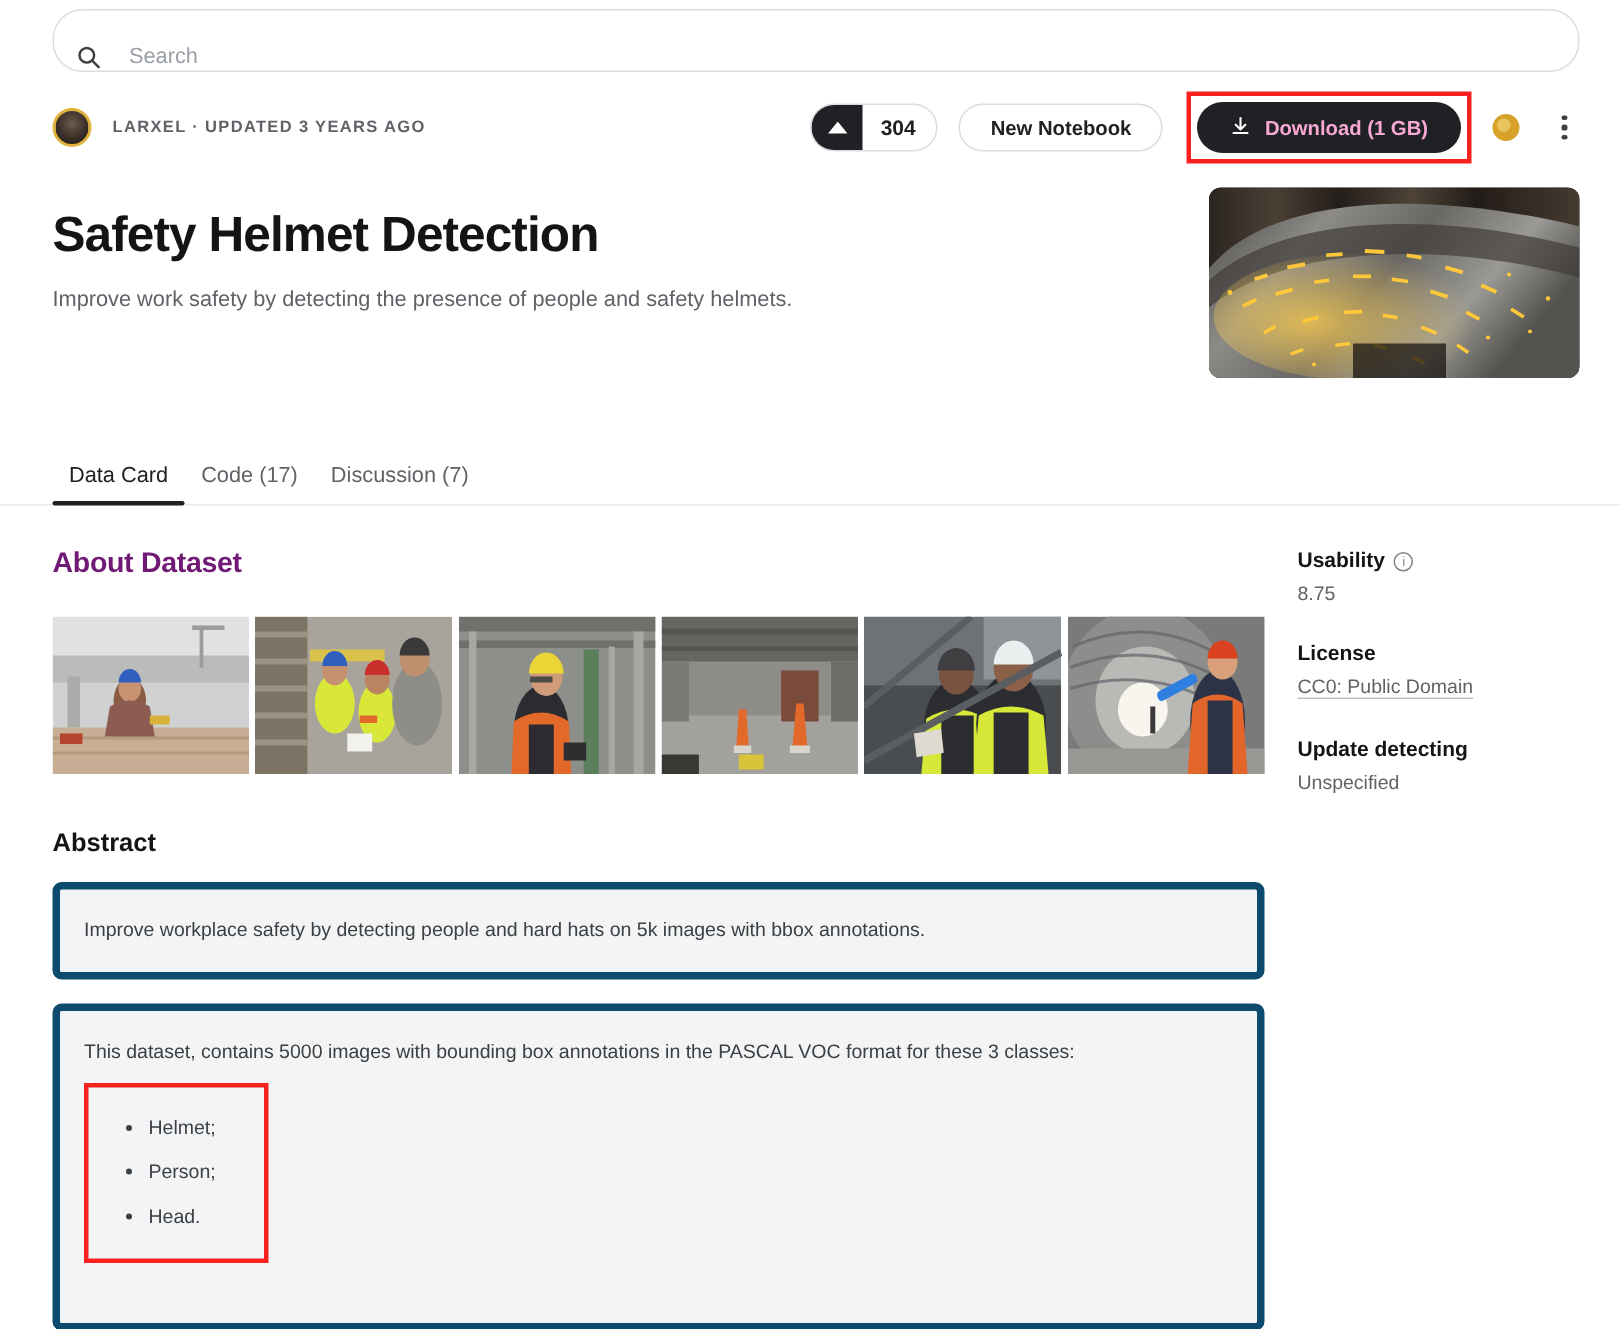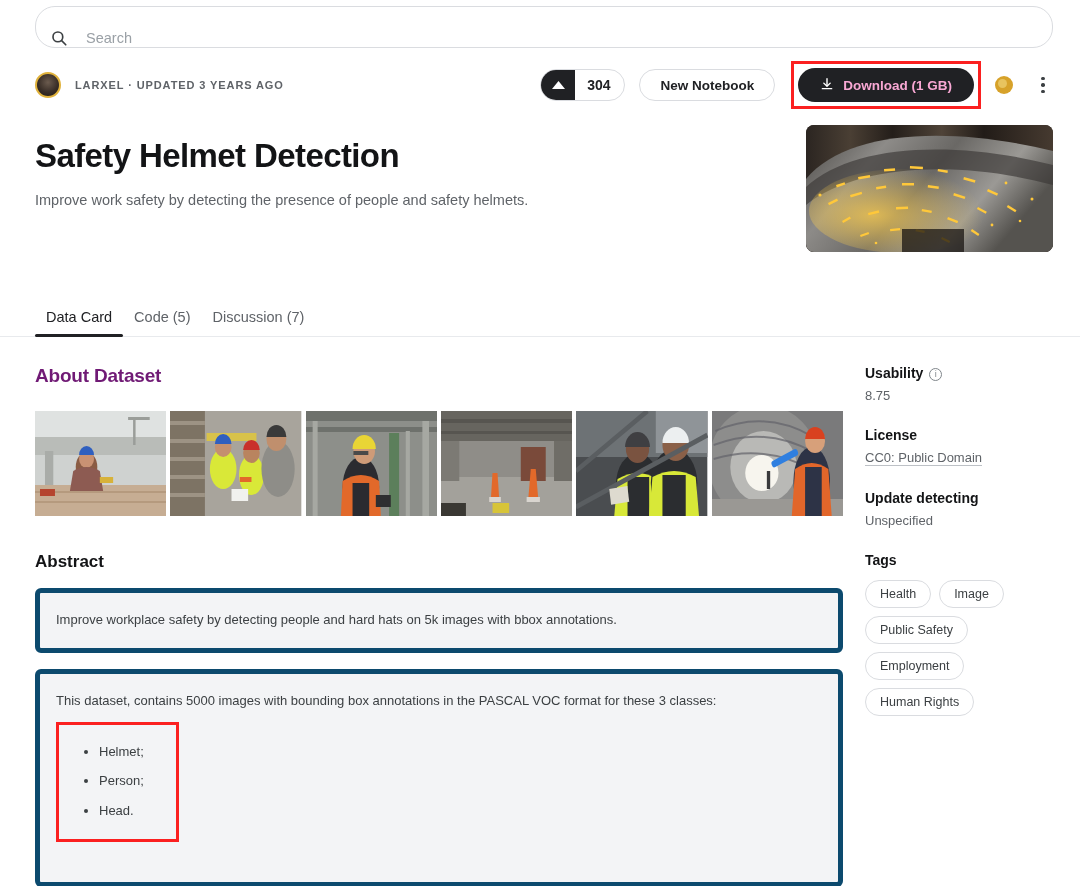--- a/index.html
+++ b/index.html
@@ -409,21 +409,21 @@
         <circle cx="186" cy="100" r="1.4"></circle>
           <circle cx="214" cy="96" r="1.3"></circle>
       </g>
       <rect x="96" y="104" width="62" height="23" fill="#1a1613" opacity="0.75"></rect>
     </svg>
   </div>
 </div>
 
 <div class="tabs-bar">
   <div class="tab active">Data Card</div>
-  <div class="tab">Code (5)</div>
+  <div class="tab">Code (17)</div>
   <div class="tab">Discussion (7)</div>
 </div>
 
 <div class="content">
 
   <div class="main-col">
     <h2 class="section-title">About Dataset</h2>
 
     <div class="gallery">
       <div class="shot">
@@ -591,25 +591,15 @@
     <div class="side-group">
       <div class="side-label">License</div>
       <div class="side-link">CC0: Public Domain</div>
     </div>
 
     <div class="side-group">
       <div class="side-label">Update detecting</div>
       <div class="side-value">Unspecified</div>
     </div>
 
-    <div class="side-group">
-      <div class="side-label">Tags</div>
-      <div class="tags">
-        <div class="tag">Health</div>
-        <div class="tag">Image</div>
-        <div class="tag">Public Safety</div>
-        <div class="tag">Employment</div>
-        <div class="tag">Human Rights</div>
-      </div>
-    </div>
   </div>
 
 </div>
 
 </body></html>

